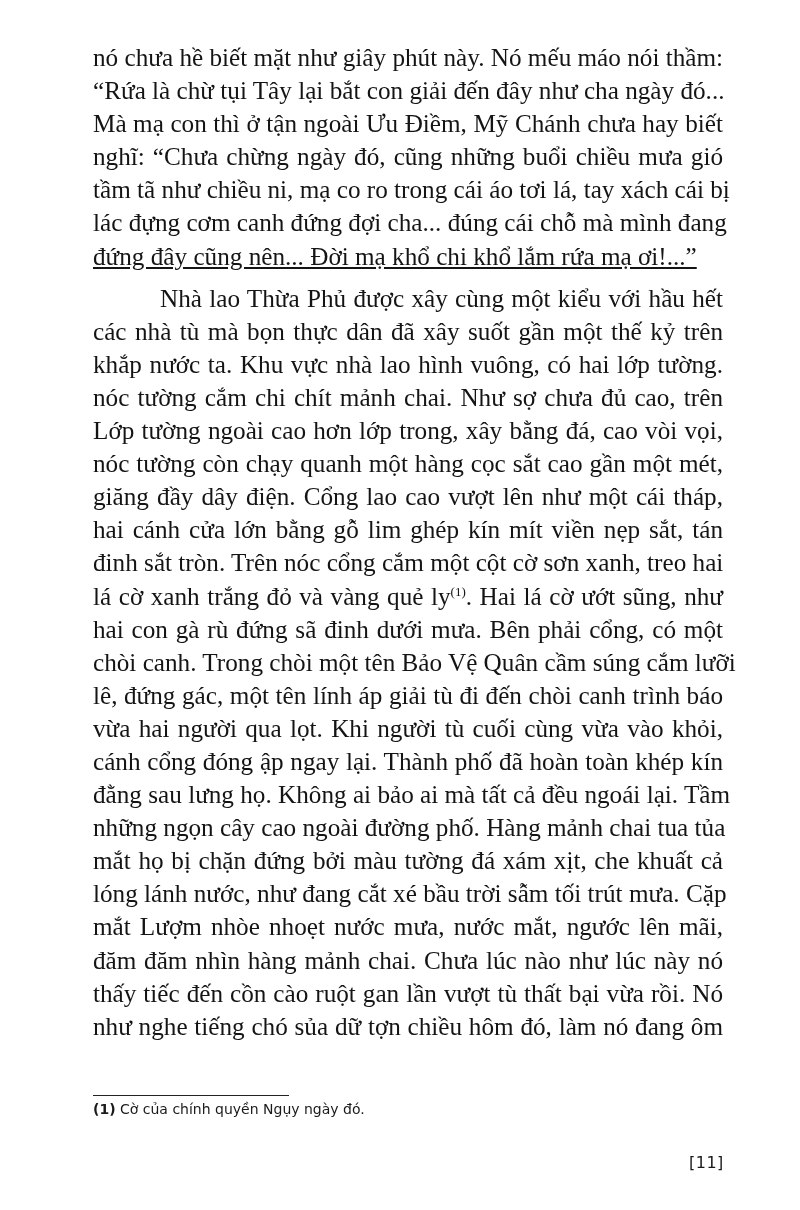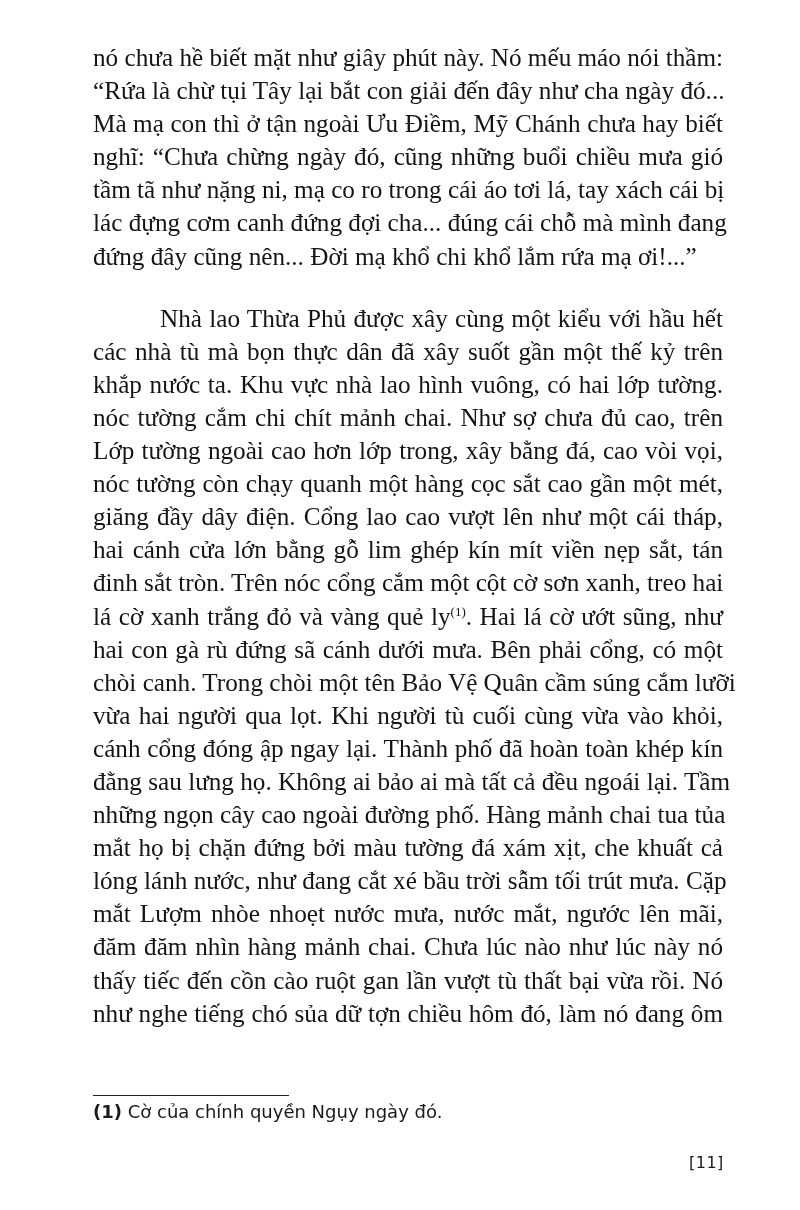--- a/index.html
+++ b/index.html
@@ -10,70 +10,71 @@
     }
     .body-text {
       position: absolute; left: 85px; top: 41px; width: 630px;
       font-family: "Liberation Serif", "DejaVu Serif", serif;
       font-size: 25.2px; line-height: 33.1px; color: #141414;
     }
     .line {
       display: block; white-space: nowrap; height: 33.1px;
       text-align: justify; text-align-last: justify;
     }
-    .line.last { text-align-last: left; }
-    .line.indent { padding-left: 67px; margin-top: 20px; }
+    .line.last { text-align-last: left; text-decoration: underline; }
+    .line.indent { padding-left: 67px; }
     .para-gap { height: 9px; }
     sup.fnref { font-size: 13px; vertical-align: 9px; line-height: 0; }
     .fn-rule {
       position: absolute; left: 85px; top: 1095px; width: 196px; height: 0;
       border-top: 1.5px solid #222;
     }
     .footnote {
       position: absolute; left: 85px; top: 1101px;
       font-family: "DejaVu Sans", "Liberation Sans", sans-serif;
-      font-size: 18px; color: #1a1a1a; white-space: nowrap;
+      font-size: 14px; color: #1a1a1a; white-space: nowrap;
     }
     .footnote .num { font-weight: bold; }
     .page-number {
       position: absolute; left: 681px; top: 1153px;
       font-family: "DejaVu Sans", "Liberation Sans", sans-serif;
       font-size: 16px; color: #1a1a1a; letter-spacing: 0.5px; text-align: right;
     }
   </style>
 </head>
 <body>
 
 <div class="page">
   <div class="body-text">
 
     <div>
       <span class="line">nó chưa hề biết mặt như giây phút này. Nó mếu máo nói thầm:</span>
       <span class="line">“Rứa là chừ tụi Tây lại bắt con giải đến đây như cha ngày đó...</span>
       <span class="line">Mà mạ con thì ở tận ngoài Ưu Điềm, Mỹ Chánh chưa hay biết</span>
       <span class="line">nghĩ: “Chưa chừng ngày đó, cũng những buổi chiều mưa gió</span>
-      <span class="line">tầm tã như nặng ni, mạ co ro trong cái áo tơi lá, tay xách cái bị</span>
+      <span class="line">tầm tã như chiều ni, mạ co ro trong cái áo tơi lá, tay xách cái bị</span>
       <span class="line">lác đựng cơm canh đứng đợi cha... đúng cái chỗ mà mình đang</span>
       <span class="line last">đứng đây cũng nên... Đời mạ khổ chi khổ lắm rứa mạ ơi!...”</span>
     </div>
     <div class="para-gap"></div>
 
     <div>
       <span class="line indent">Nhà lao Thừa Phủ được xây cùng một kiểu với hầu hết</span>
       <span class="line">các nhà tù mà bọn thực dân đã xây suốt gần một thế kỷ trên</span>
       <span class="line">khắp nước ta. Khu vực nhà lao hình vuông, có hai lớp tường.</span>
       <span class="line">nóc tường cắm chi chít mảnh chai. Như sợ chưa đủ cao, trên</span>
       <span class="line">Lớp tường ngoài cao hơn lớp trong, xây bằng đá, cao vòi vọi,</span>
       <span class="line">nóc tường còn chạy quanh một hàng cọc sắt cao gần một mét,</span>
       <span class="line">giăng đầy dây điện. Cổng lao cao vượt lên như một cái tháp,</span>
       <span class="line">hai cánh cửa lớn bằng gỗ lim ghép kín mít viền nẹp sắt, tán</span>
       <span class="line">đinh sắt tròn. Trên nóc cổng cắm một cột cờ sơn xanh, treo hai</span>
       <span class="line"><span>lá cờ xanh trắng đỏ và vàng quẻ ly</span><sup class="fnref">(1)</sup><span>. Hai lá cờ ướt sũng, như</span></span>
-      <span class="line">hai con gà rù đứng sã cánh dưới mưa. Bên phải cổng, có một</span>
+      <span class="line">hai con gà rù đứng sã đinh dưới mưa. Bên phải cổng, có một</span>
       <span class="line">chòi canh. Trong chòi một tên Bảo Vệ Quân cầm súng cắm lưỡi</span>
+      <span class="line">lê, đứng gác, một tên lính áp giải tù đi đến chòi canh trình báo</span>
       <span class="line">vừa hai người qua lọt. Khi người tù cuối cùng vừa vào khỏi,</span>
       <span class="line">cánh cổng đóng ập ngay lại. Thành phố đã hoàn toàn khép kín</span>
       <span class="line">đằng sau lưng họ. Không ai bảo ai mà tất cả đều ngoái lại. Tầm</span>
       <span class="line">những ngọn cây cao ngoài đường phố. Hàng mảnh chai tua tủa</span>
       <span class="line">mắt họ bị chặn đứng bởi màu tường đá xám xịt, che khuất cả</span>
       <span class="line">lóng lánh nước, như đang cắt xé bầu trời sẫm tối trút mưa. Cặp</span>
       <span class="line">mắt Lượm nhòe nhoẹt nước mưa, nước mắt, ngước lên mãi,</span>
       <span class="line">đăm đăm nhìn hàng mảnh chai. Chưa lúc nào như lúc này nó</span>
       <span class="line">thấy tiếc đến cồn cào ruột gan lần vượt tù thất bại vừa rồi. Nó</span>
       <span class="line">như nghe tiếng chó sủa dữ tợn chiều hôm đó, làm nó đang ôm</span>

